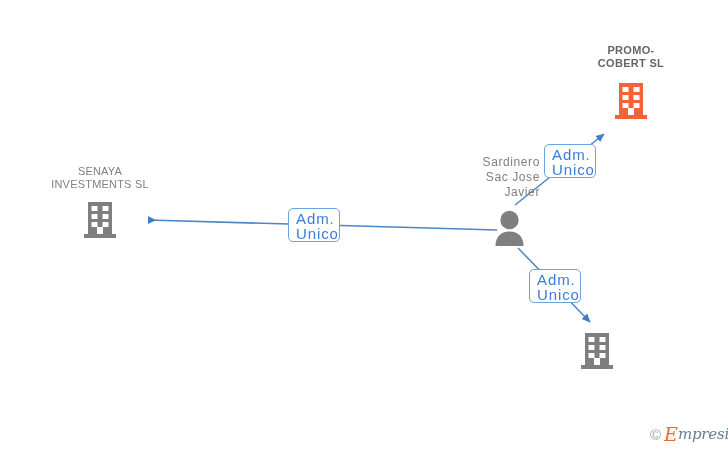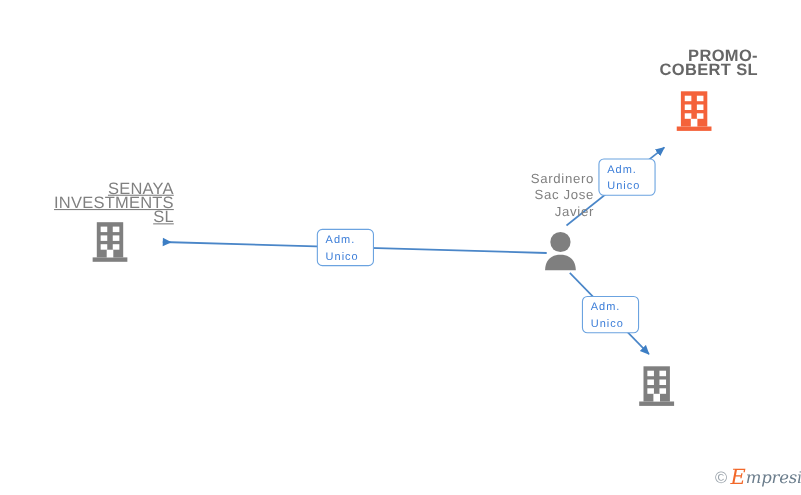--- a/index.html
+++ b/index.html
@@ -22,25 +22,25 @@
     left: 0;
     top: 0;
     width: 728px;
     height: 450px;
   }
   .node {
     position: absolute;
   }
   .node-label {
     position: absolute;
-    font-size: 15px;
+    font-size: 11px;
     line-height: 13px;
     letter-spacing: 0.2px;
     color: #808080;
-    text-align: right;
+    text-align: center;
     white-space: pre-line;
   }
   .node-label.dark {
     color: #666666;
     font-weight: bold;
     letter-spacing: 0.3px;
   }
   .node-label.person {
     text-align: right;
     color: #808080;
@@ -50,21 +50,21 @@
   }
   .icon-wrap {
     position: absolute;
   }
   .callout {
     position: absolute;
     border: 1.4px solid #6ba3e0;
     border-radius: 5px;
     background: #ffffff;
     color: #3b7dd8;
-    font-size: 10px;
+    font-size: 15px;
     line-height: 15px;
     letter-spacing: 0.9px;
     padding: 2px 7px 3px 7px;
     box-sizing: border-box;
     white-space: pre-line;
     text-align: left;
   }
   .wm {
     position: absolute;
     display: flex;
@@ -131,21 +131,21 @@
         <rect x="7.5" y="13" width="6" height="5" fill="#ffffff"></rect>
         <rect x="18.5" y="13" width="6" height="5" fill="#ffffff"></rect>
         <rect x="7.5" y="21" width="6" height="5" fill="#ffffff"></rect>
         <rect x="18.5" y="21" width="6" height="5" fill="#ffffff"></rect>
         <rect x="13" y="26" width="6" height="7" fill="#ffffff"></rect>
       </svg>
     </div>
   </div>
 
   <div class="node" style="left:42px; top:165px; width:116px; height:80px;">
-    <div class="node-label" style="left:0; top:0; width:116px;text-decoration:underline;">SENAYA
+    <div class="node-label" style="left:0; top:0; width:116px;">SENAYA
 INVESTMENTS SL</div>
     <div class="icon-wrap" style="left:42px; top:36px; width:32px; height:38px;">
       <svg width="32" height="38" viewBox="0 0 32 38" xmlns="http://www.w3.org/2000/svg">
         <rect x="4" y="1" width="24" height="32" fill="#7f7f7f"></rect>
         <rect x="0" y="33" width="32" height="4" fill="#7f7f7f"></rect>
         <rect x="7.5" y="5" width="6" height="5" fill="#ffffff"></rect>
         <rect x="18.5" y="5" width="6" height="5" fill="#ffffff"></rect>
         <rect x="7.5" y="13" width="6" height="5" fill="#ffffff"></rect>
         <rect x="18.5" y="13" width="6" height="5" fill="#ffffff"></rect>
         <rect x="7.5" y="21" width="6" height="5" fill="#ffffff"></rect>

